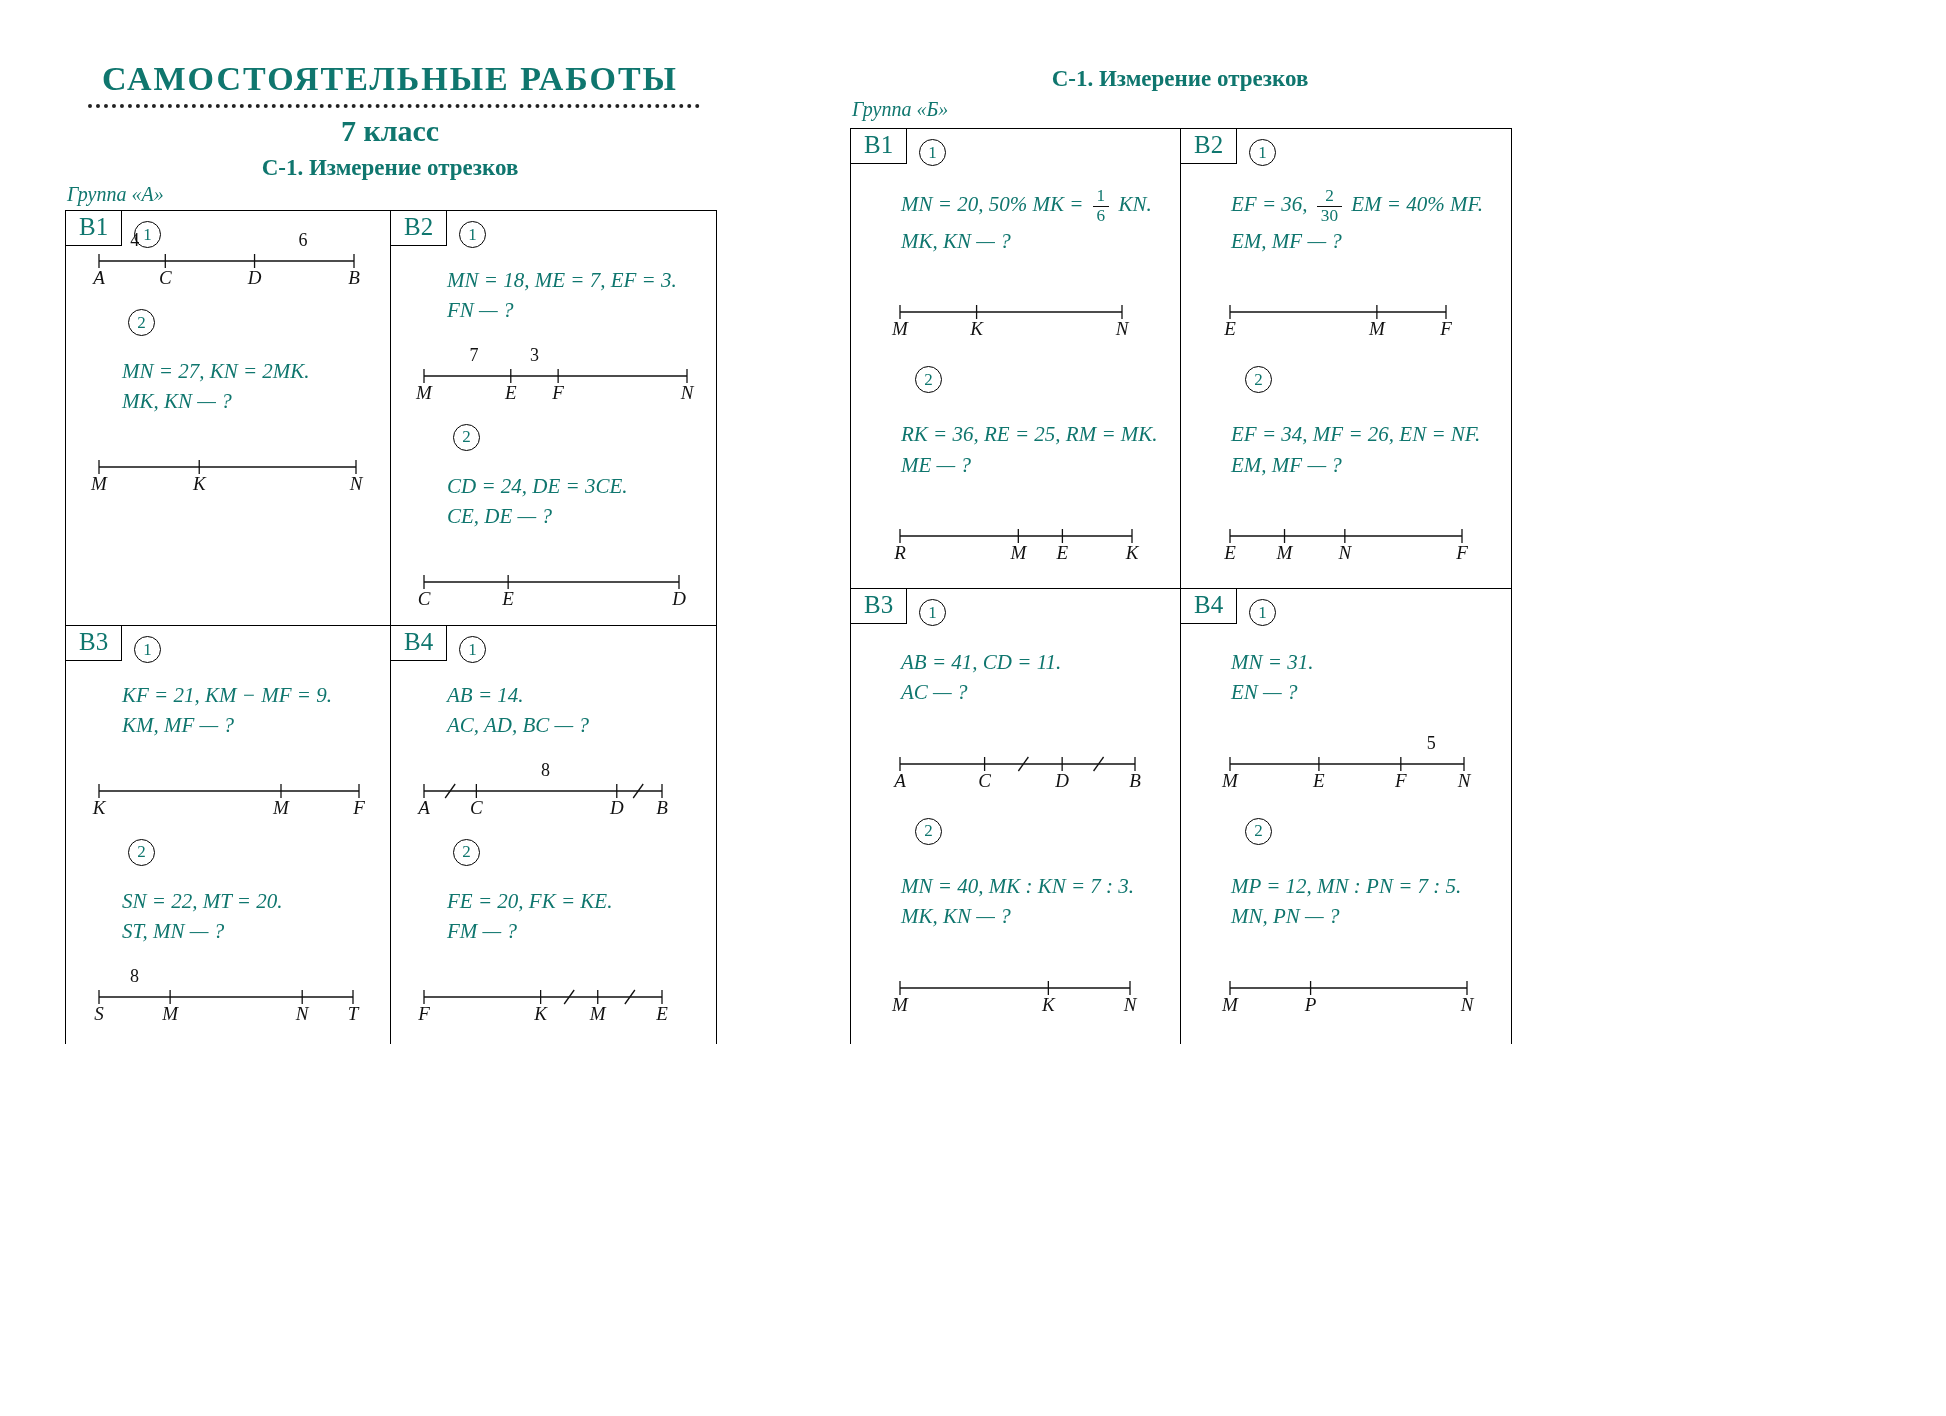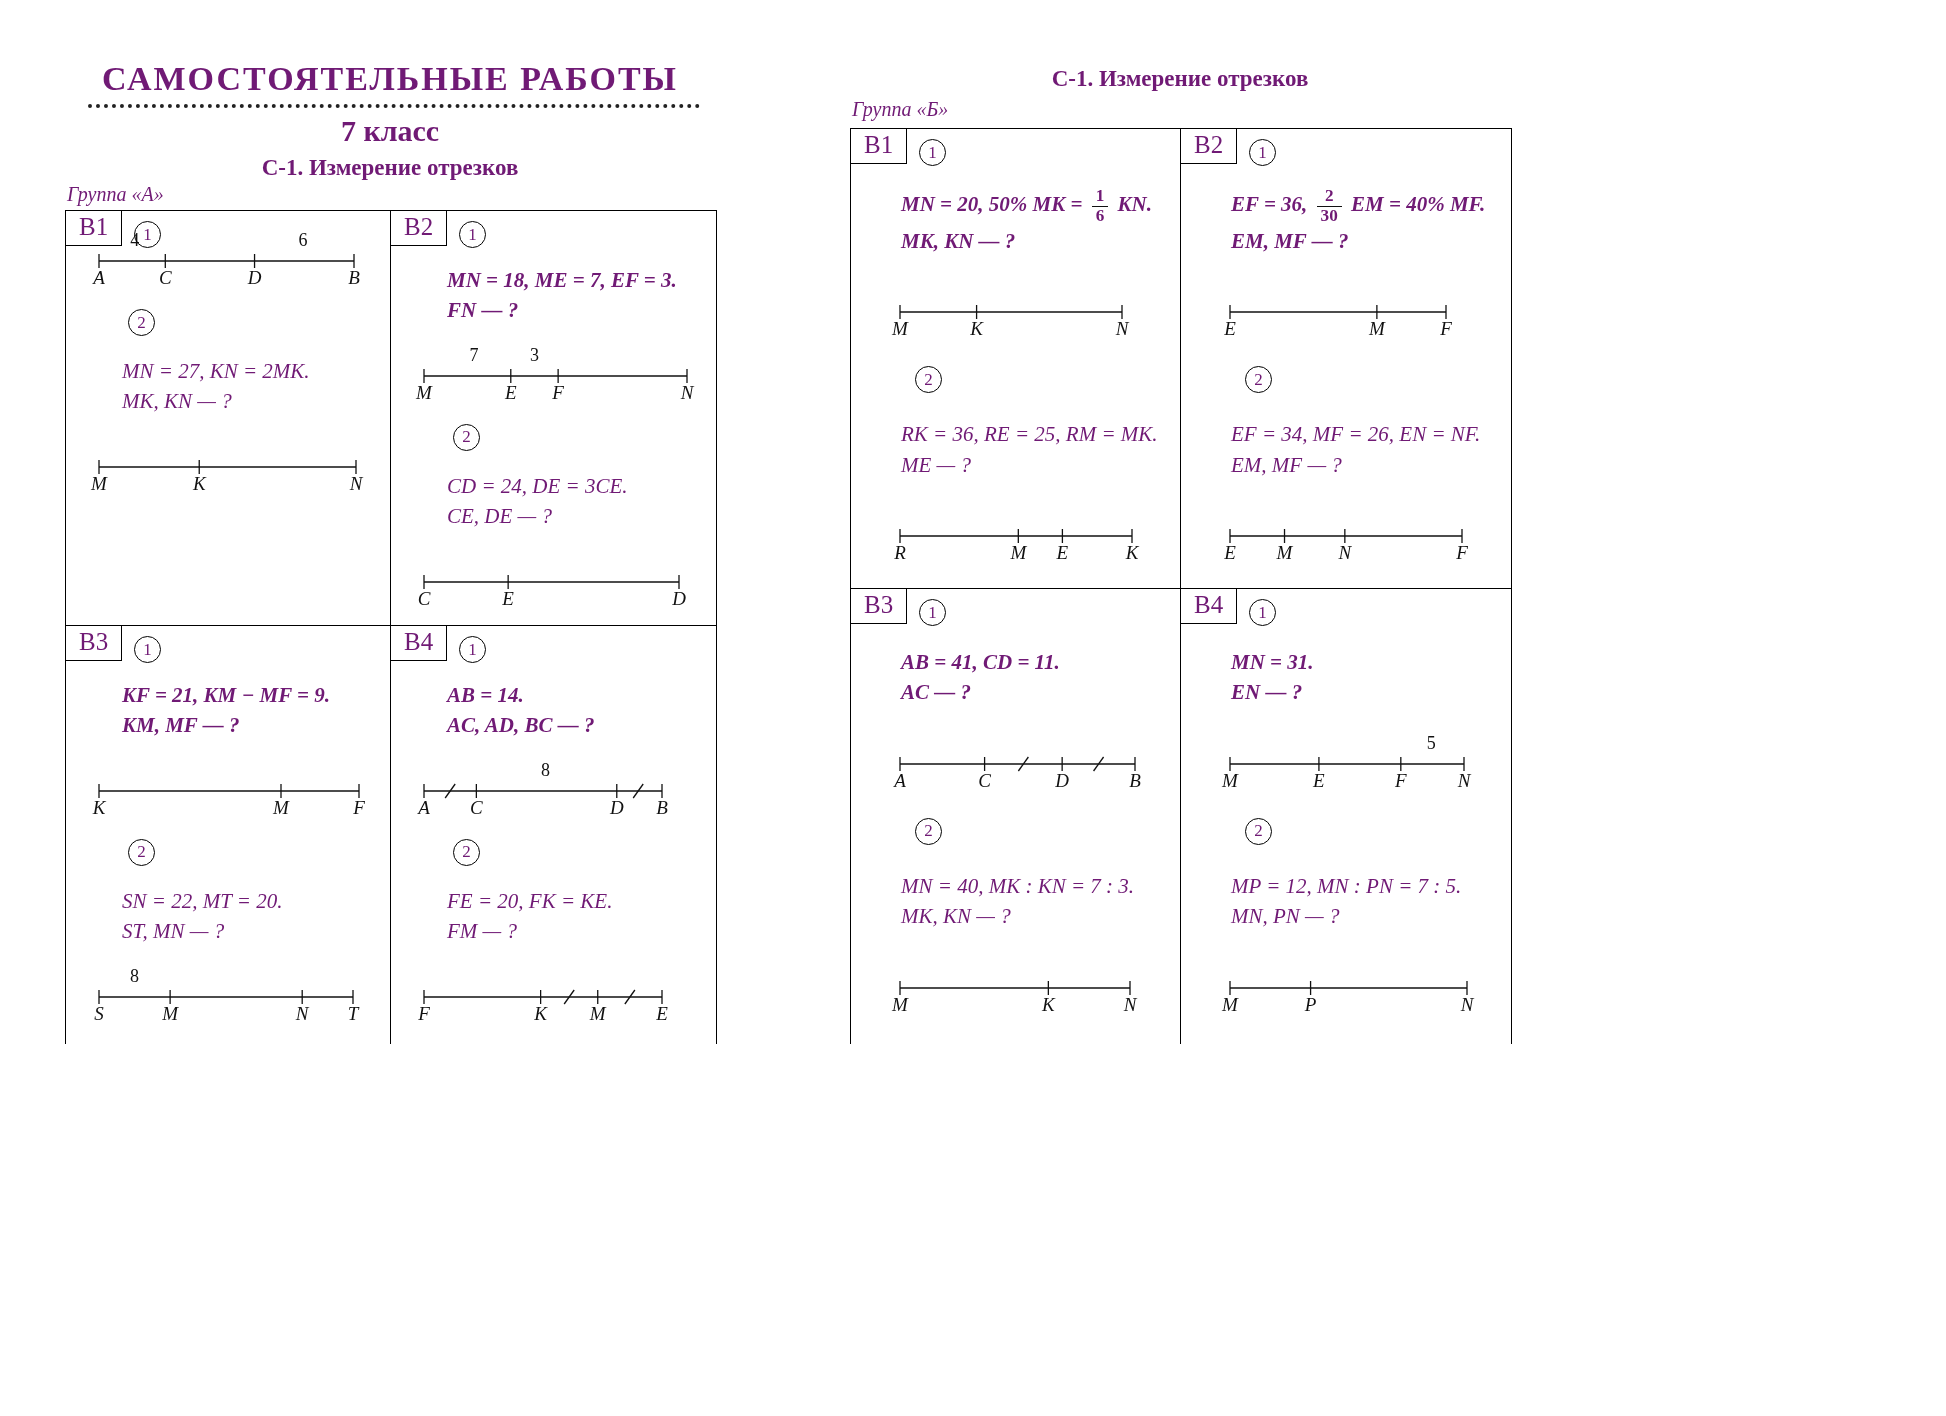--- a/index.html
+++ b/index.html
@@ -1,18 +1,18 @@
 <!DOCTYPE html>
 <html><head>
 <meta charset="utf-8">
 <style>
   html,body { margin:0; padding:0; background:#fff; }
   .sheet {
     position:relative; width:1946px; height:1044px; background:#fff;
-    font-family:"Liberation Serif", serif; color:#701a75;
+    font-family:"Liberation Serif", serif; color:#0f766e;
   }
   
   .title-left { position:absolute; left:65px; top:60px; width:650px; text-align:center;
     font-size:34px; font-weight:bold; letter-spacing:2px; }
   .dots { position:absolute; left:88px; top:104px; width:612px; height:0;
     border-bottom:4px dotted #222; }
   .grade { position:absolute; left:65px; top:114px; width:650px; text-align:center;
     font-size:30px; font-weight:bold; }
   .section-left { position:absolute; left:65px; top:155px; width:650px; text-align:center;
     font-size:23px; font-weight:bold; }
@@ -34,21 +34,21 @@
   
   .box-label { position:absolute; top:0; left:0; background:#fff;
     border-right:1.5px solid #000; border-bottom:1.5px solid #000;
     padding:2px 13px 4px; font-size:25px; font-weight:normal; }
   .badge { width:27px; height:27px; border:1.5px solid #000; border-radius:50%;
     display:flex; align-items:center; justify-content:center;
     font-size:17px; font-style:normal; box-sizing:border-box; }
   .badge-top { position:absolute; top:10px; left:68px; }
   .badge-mid { margin:20px 0 0 62px; }
   .stmt { margin:20px 0 0 56px; font-style:italic; font-size:21px; line-height:1.45; }
-  .stmt.first { margin-top:54px;font-weight:bold; }
+  .stmt.first { margin-top:54px; }
   .diagram { margin:20px 0 0 28px; }
   .grid-right .stmt { margin:26px 0 0 50px; }
   .grid-right .stmt.first { margin-top:58px; }
   .grid-right .diagram { margin:26px 0 0 44px; }
   .grid-right .badge-mid { margin:26px 0 0 64px; }
   
   .frac { display:inline-block; vertical-align:middle; text-align:center;
     font-style:normal; font-size:0.82em; line-height:1.1; margin:0 4px; }
   .frac .fnum { display:block; border-bottom:1.2px solid #111; padding:0 4px; }
   .frac .fden { display:block; padding:0 4px; }

